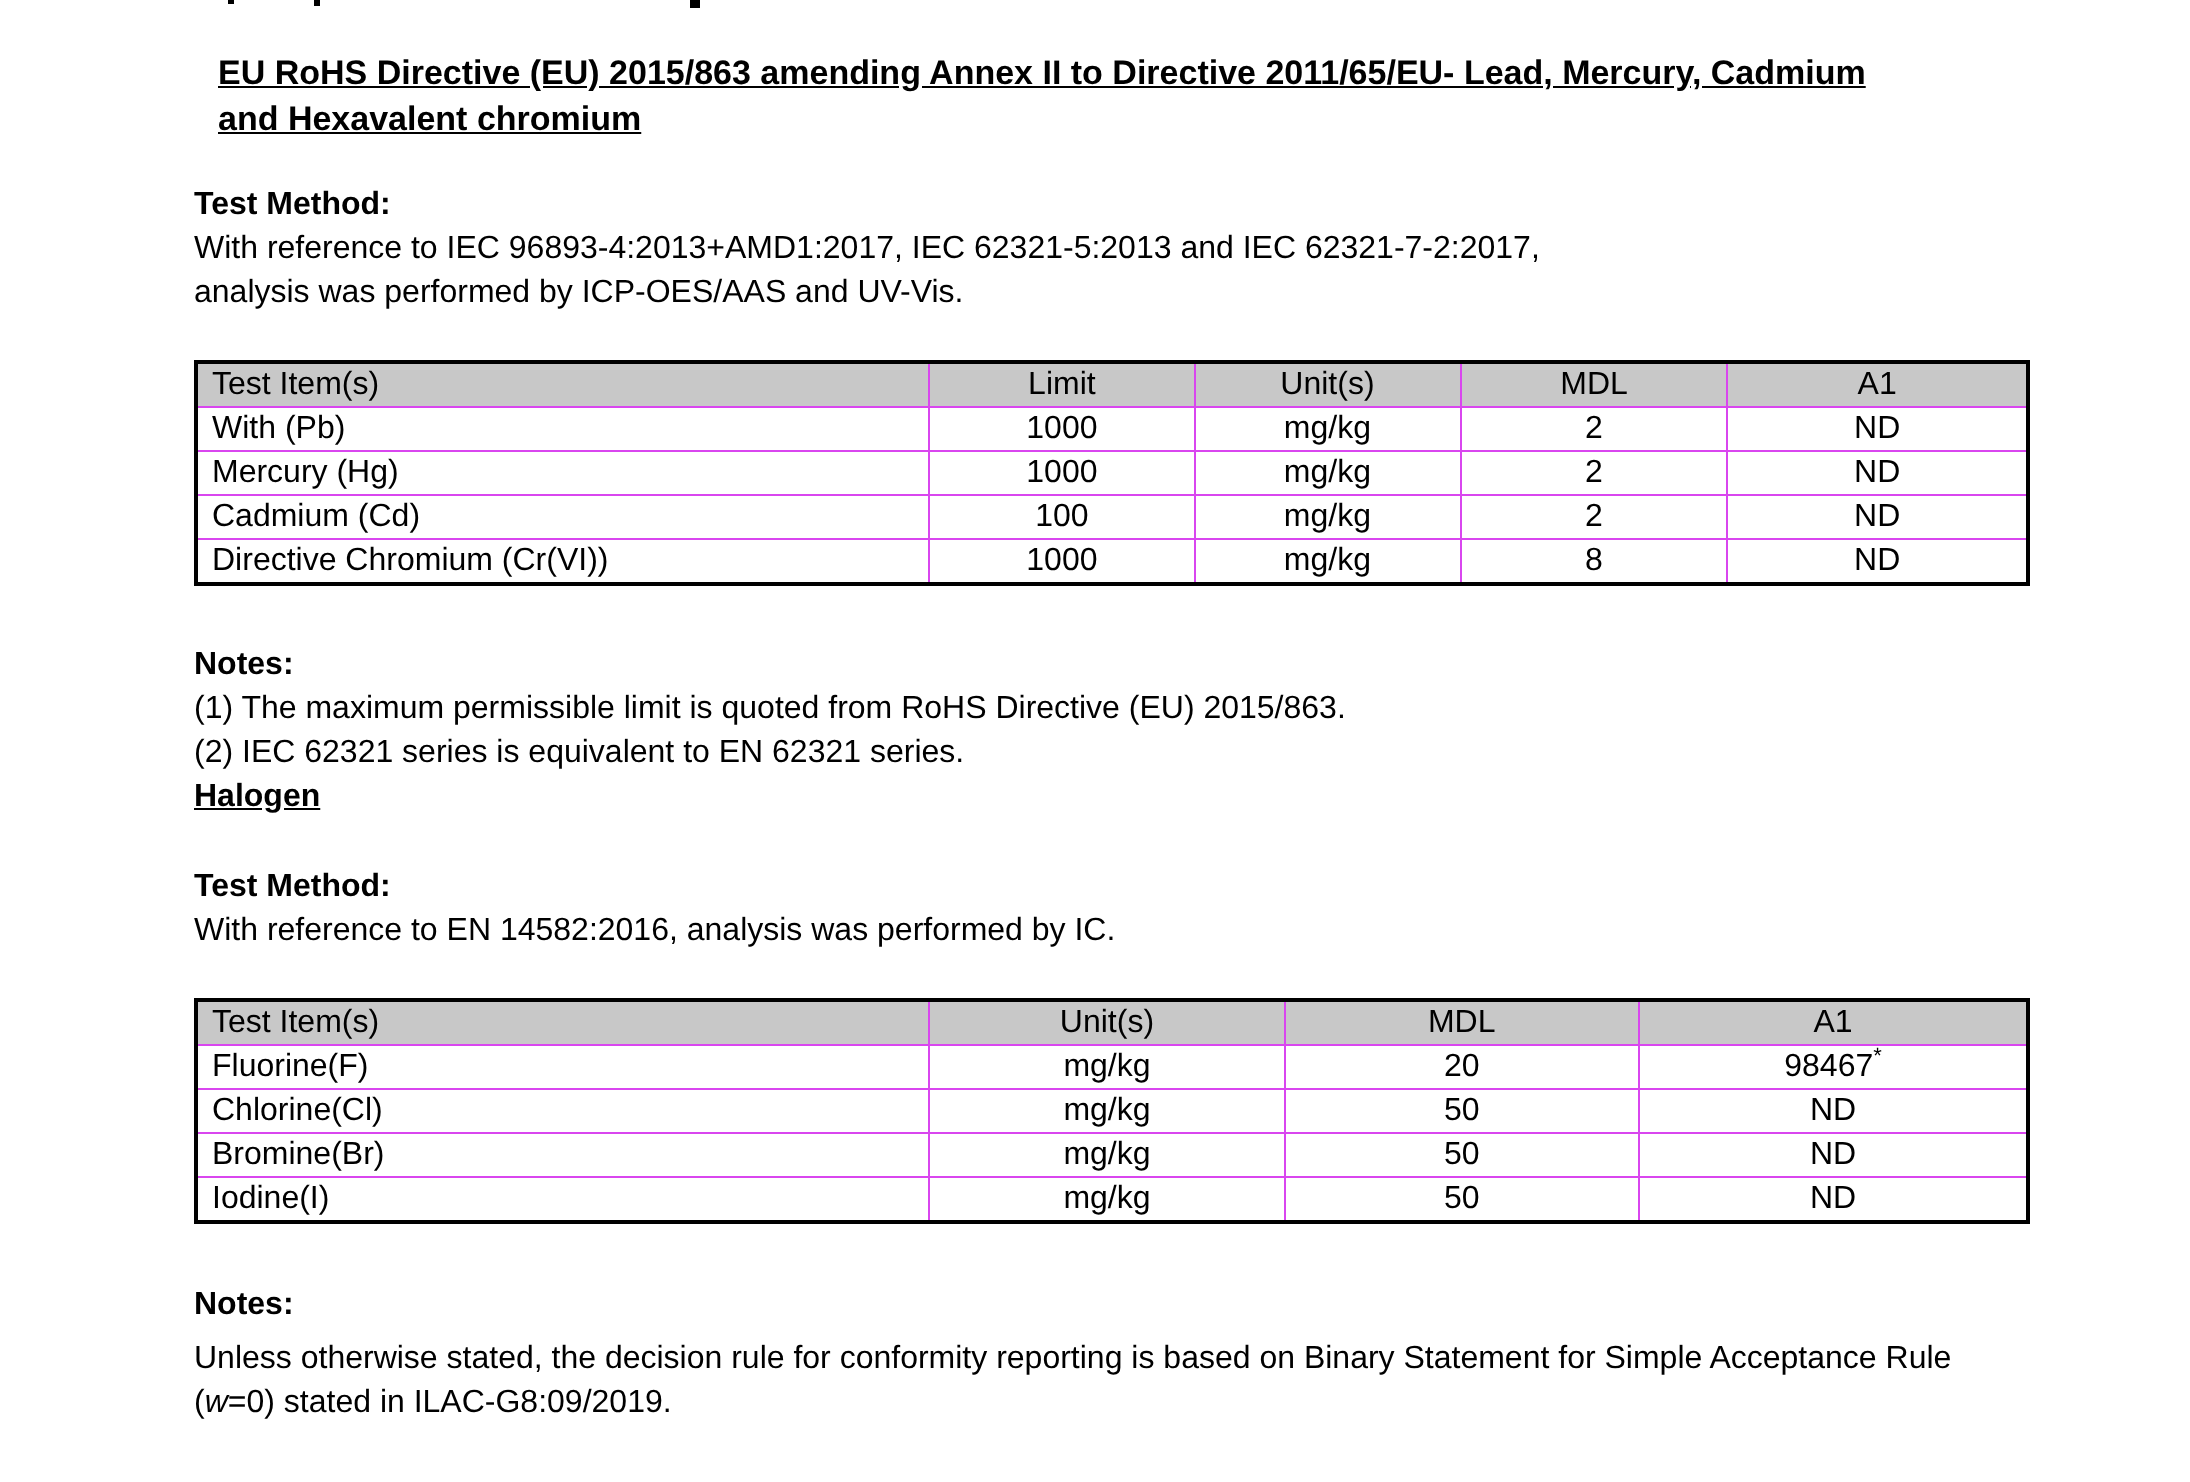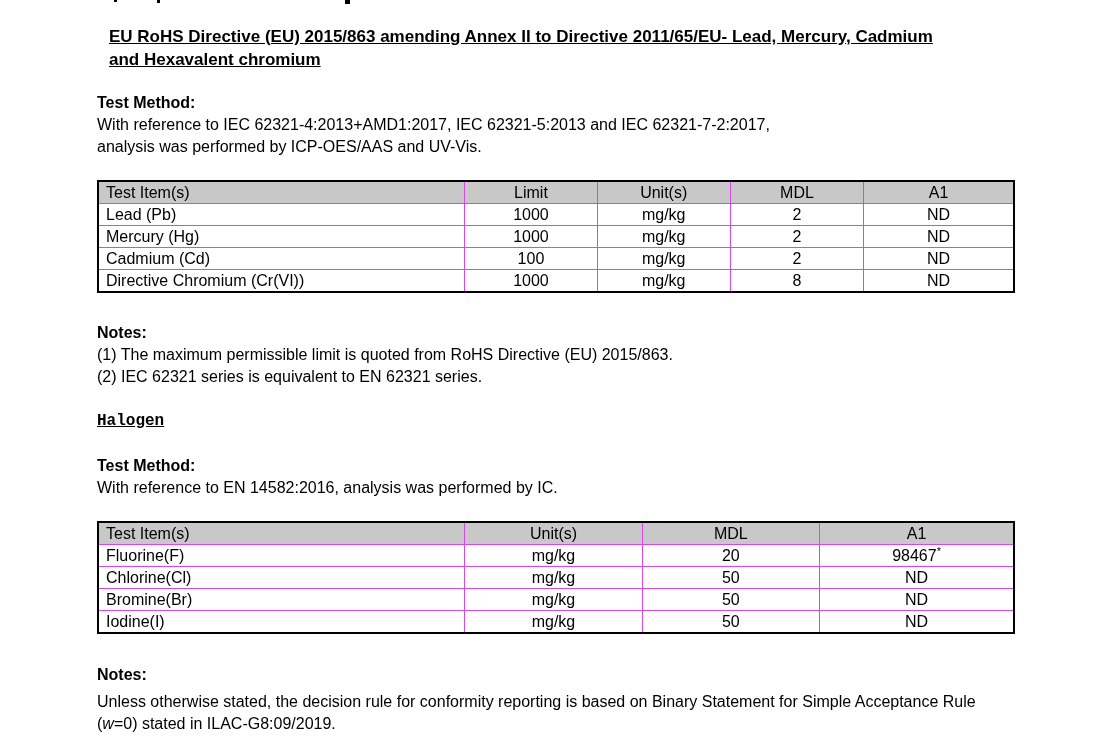--- a/index.html
+++ b/index.html
@@ -27,39 +27,39 @@
     overflow:hidden;white-space:nowrap;
   }
   th{background:var(--header-bg,#c8c8c8);}
   .first-col{text-align:left;padding-left:7px;}
   sup{font-size:11px;line-height:0;vertical-align:super;}
   .notes-block1{margin-top:29px;line-height:22px;}
   .notes-block2{margin-top:30px;line-height:22px;}
   .notes-label{font-weight:bold;}
   .sub-heading{
     font-weight:bold;text-decoration:underline;
-    margin-top:22px;margin-bottom:23px;line-height:22px;font-family:Liberation Mono, monospace;
+    margin-bottom:23px;line-height:22px;
   }
   .decision{margin-top:5px;line-height:21.5px;width:918px;}
   .italic{font-style:italic;}
 </style>
 </head>
 <body>
 
 <div class="artifact" style="left:114px;top:0;width:3px;height:2px;"></div>
 <div class="artifact" style="left:157px;top:0;width:3px;height:3px;"></div>
 <div class="artifact" style="left:345px;top:0;width:5px;height:4px;"></div>
 
 <div class="page">
 
   <div class="doc-heading">EU RoHS Directive (EU) 2015/863 amending Annex II to Directive 2011/65/EU- Lead, Mercury, Cadmium and Hexavalent chromium</div>
 
   <div class="tm-row">
     <div class="tm-label">Test Method:</div>
-    <div class="tm-text">With reference to IEC 62321-4:2013+AMD1:2017, IEC 62321-5:2013 and IEC 62321-7-2:2017, analysis was performed by ICP-OES/AAS and UV-Vis.</div>
+    <div class="tm-text">With reference to IEC 96893-4:2013+AMD1:2017, IEC 62321-5:2013 and IEC 62321-7-2:2017, analysis was performed by ICP-OES/AAS and UV-Vis.</div>
   </div>
 
   <table>
     <colgroup>
       <col style="width:366px">
         <col style="width:132px">
         <col style="width:133px">
       <col style="width:133px">
         <col style="width:150px">
     </colgroup>
@@ -67,21 +67,21 @@
         <tr>
           <th class="first-col">Test Item(s)</th>
           <th>Limit</th>
           <th>Unit(s)</th>
           <th>MDL</th>
           <th>A1</th>
         </tr>
       </thead>
       <tbody>
         <tr>
-          <td class="first-col">Lead (Pb)</td>
+          <td class="first-col">With (Pb)</td>
           <td>1000</td>
           <td>mg/kg</td>
           <td>2</td>
           <td>ND</td>
         </tr>
         <tr>
           <td class="first-col">Mercury (Hg)</td>
           <td>1000</td>
           <td>mg/kg</td>
           <td>2</td>

